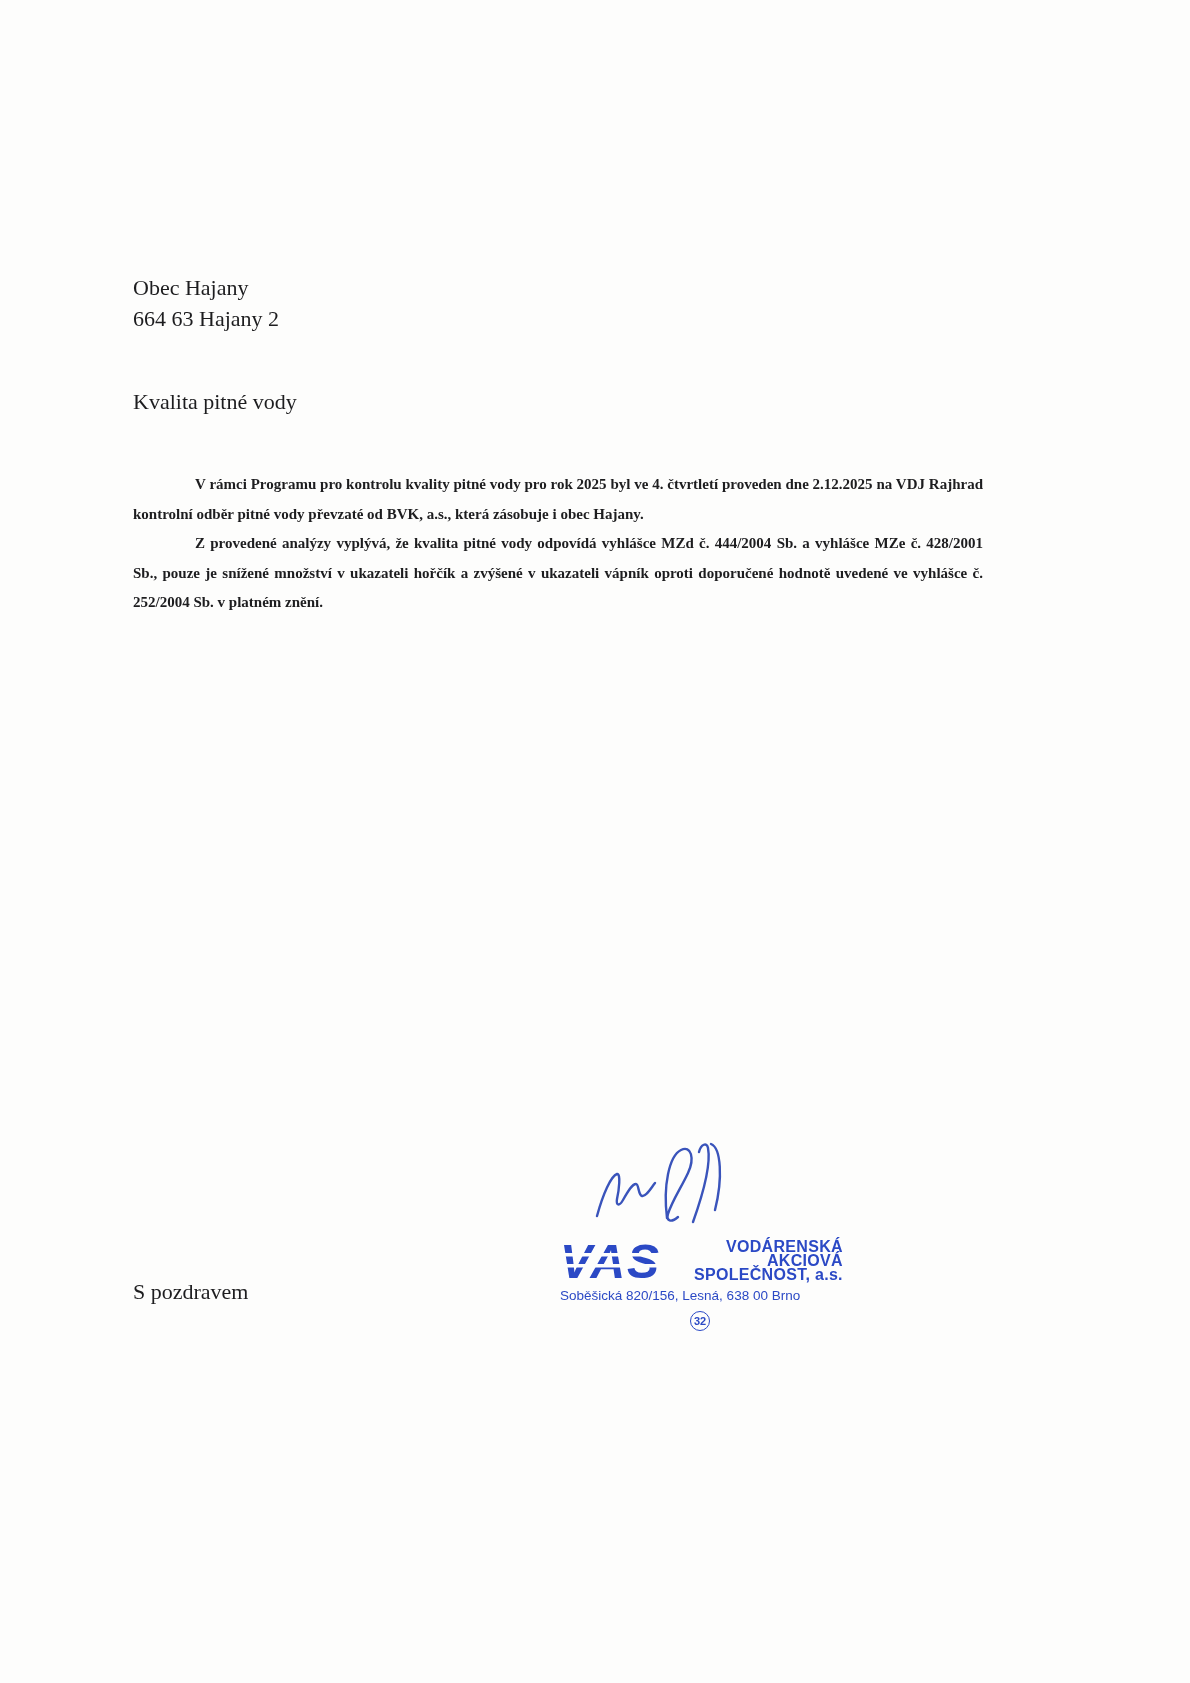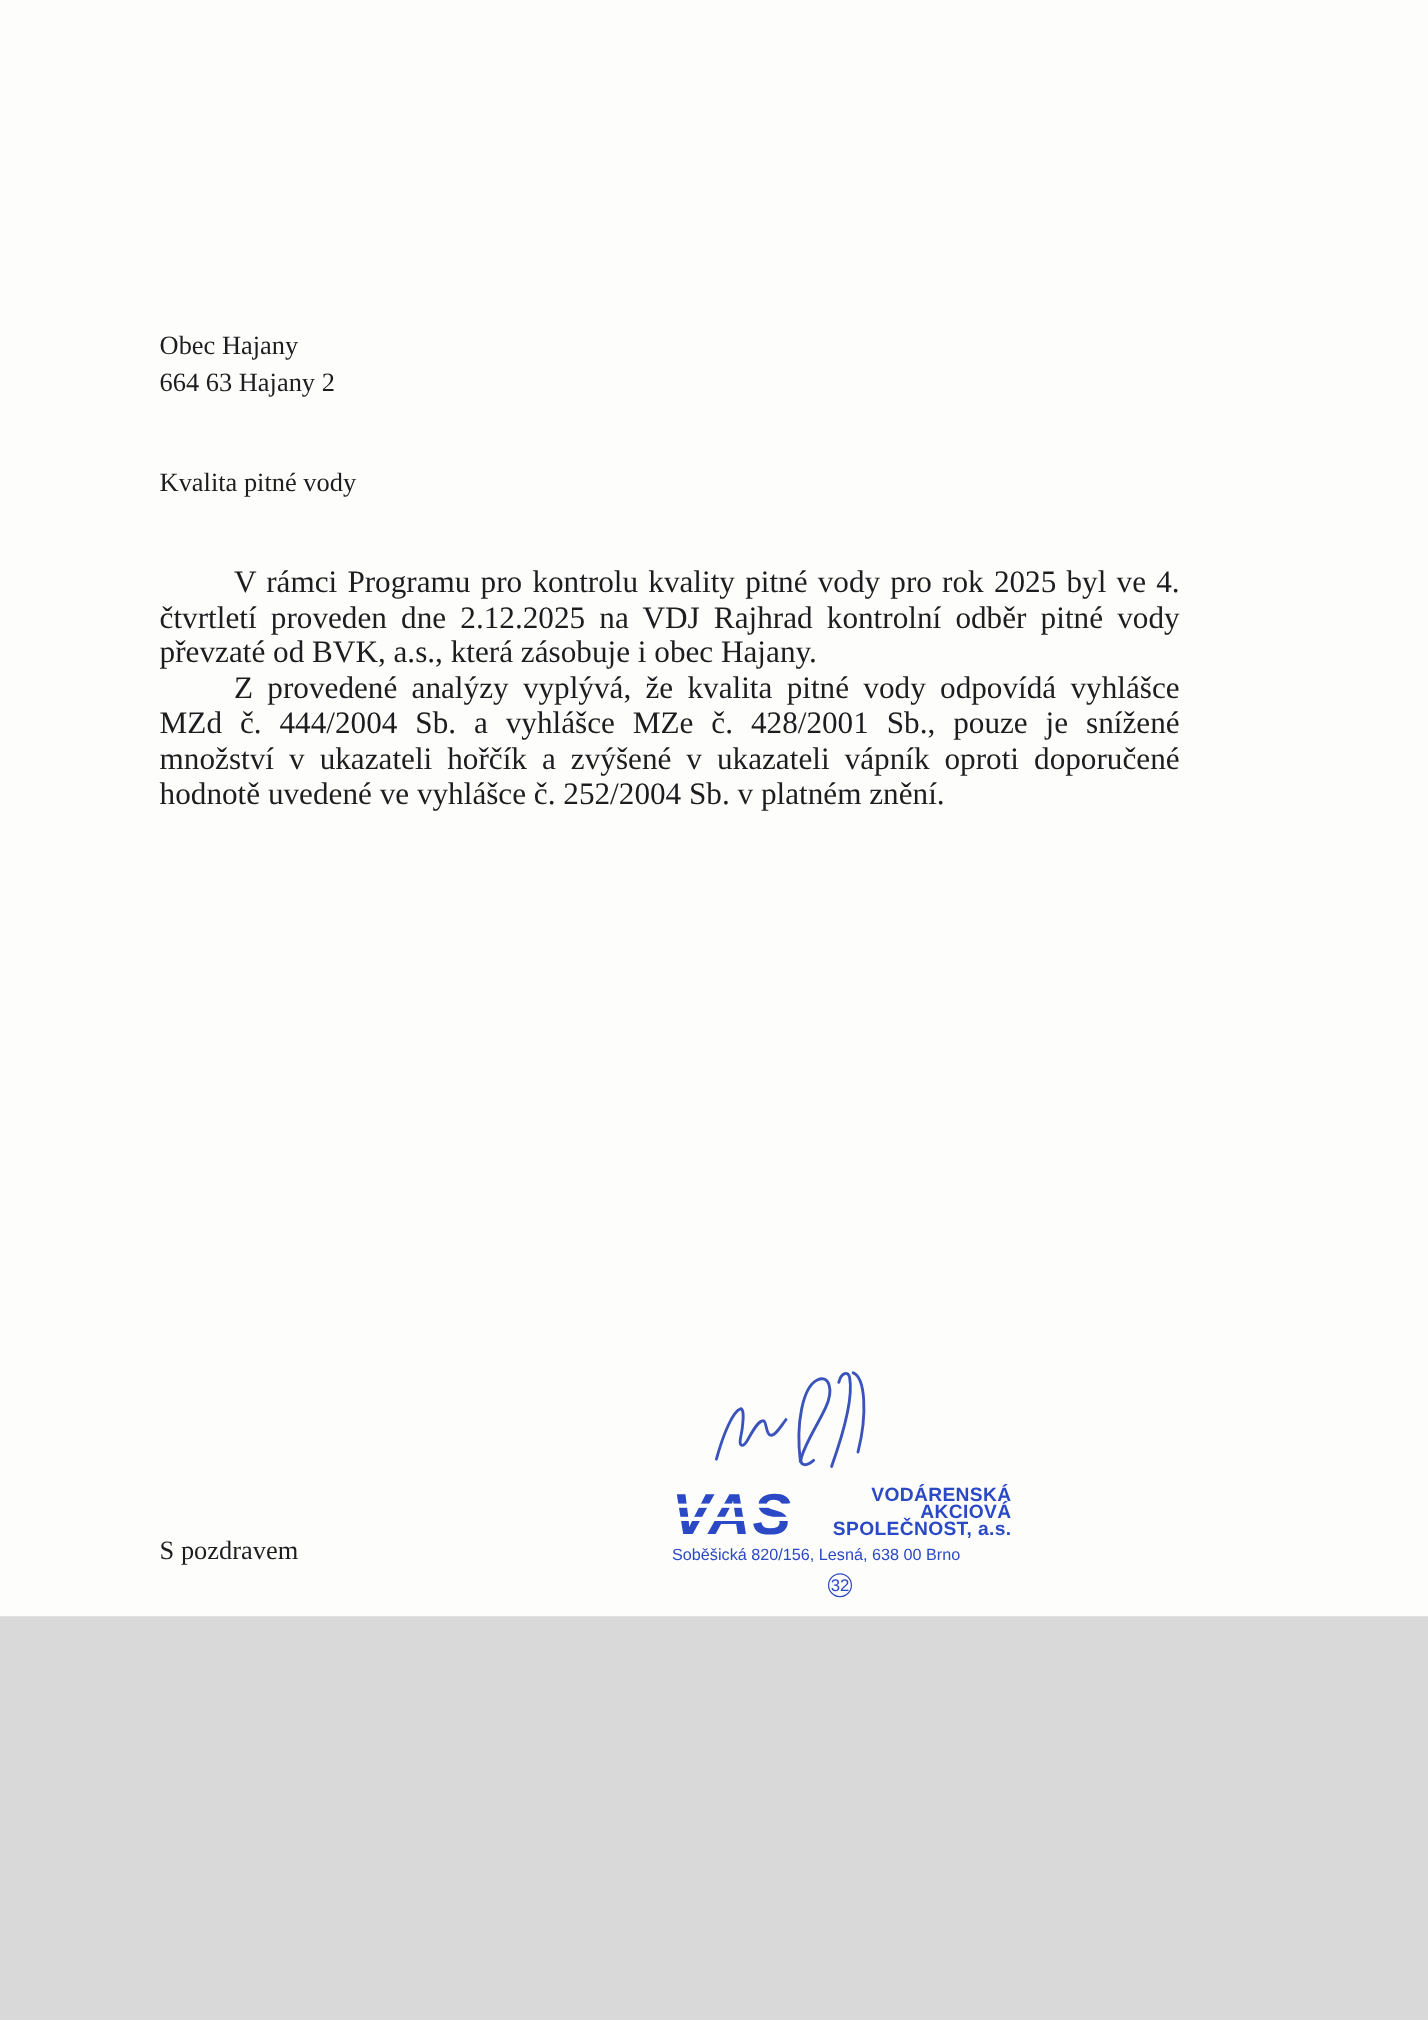--- a/index.html
+++ b/index.html
@@ -1,20 +1,20 @@
 <!DOCTYPE html>
 <html><head>
 <meta charset="utf-8">
 <style>
   * { box-sizing: border-box; }
   html, body { margin: 0; padding: 0; background: #d9d9d9; }
   .page {
     position: relative;
     width: 1190px;
-    height: 1347px;
+    height: 1683px;
     margin: 0 auto;
     background: #fdfdfc;
     font-family: "Liberation Serif", serif;
     color: #1d1d1f;
     overflow: hidden;
   }
   .recipient {
     position: absolute;
     left: 133px;
     top: 272px;
@@ -26,23 +26,24 @@
     left: 133px;
     top: 389px;
     font-size: 22px;
     text-underline-offset: 4px;
   }
   .body-text {
     position: absolute;
     left: 133px;
     top: 470px;
     width: 850px;
-    font-size: 26px;
+    font-size: 15px;
     line-height: 29.5px;
     text-align: justify;
+    font-weight: bold;
   }
   .body-text p { margin: 0; text-indent: 62px; }
   .closing {
     position: absolute;
     left: 133px;
     top: 1276px;
     font-size: 22px;
     line-height: 31.5px;
   }
   
@@ -74,22 +75,22 @@
     margin-top: 4px;
     font-size: 13.5px;
     white-space: nowrap;
   }
   .stamp-number {
     margin: 8px auto 0 auto;
     width: 20px;
     height: 20px;
     border: 1.5px solid #2b49c5;
     border-radius: 50%;
-    font-size: 14px;
-    font-weight: normal;
+    font-size: 11px;
+    font-weight: bold;
     display: flex;
     align-items: center;
     justify-content: center;
   }
 </style>
 </head>
 <body>
 
 <div class="page">
 

